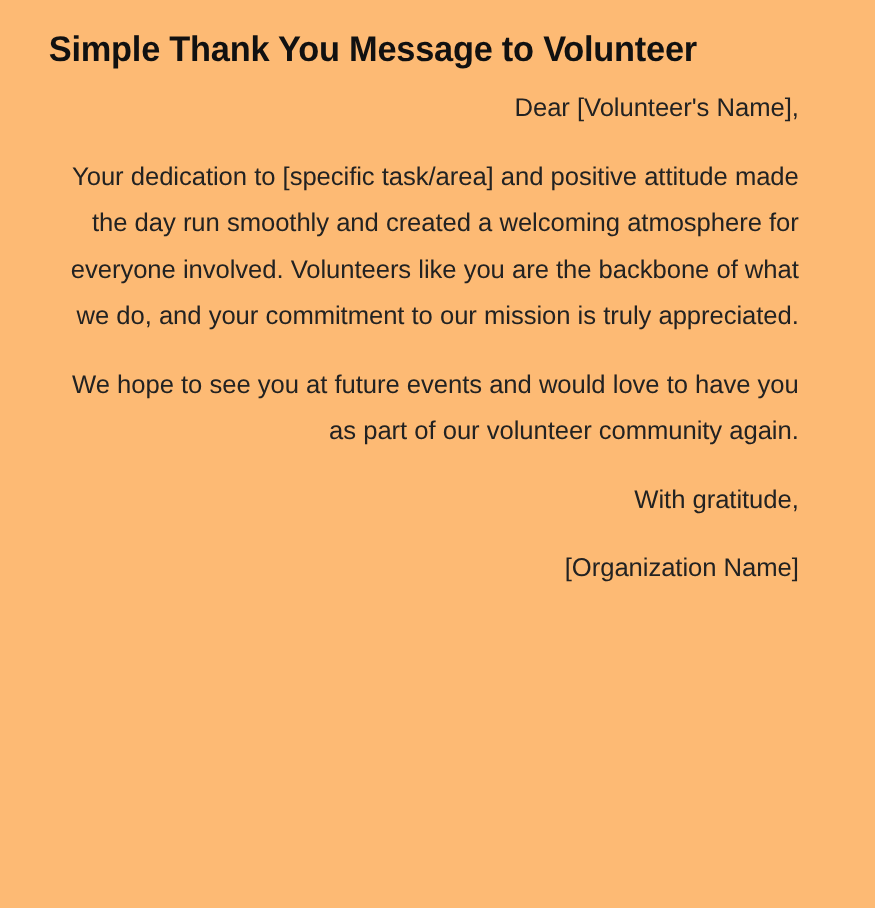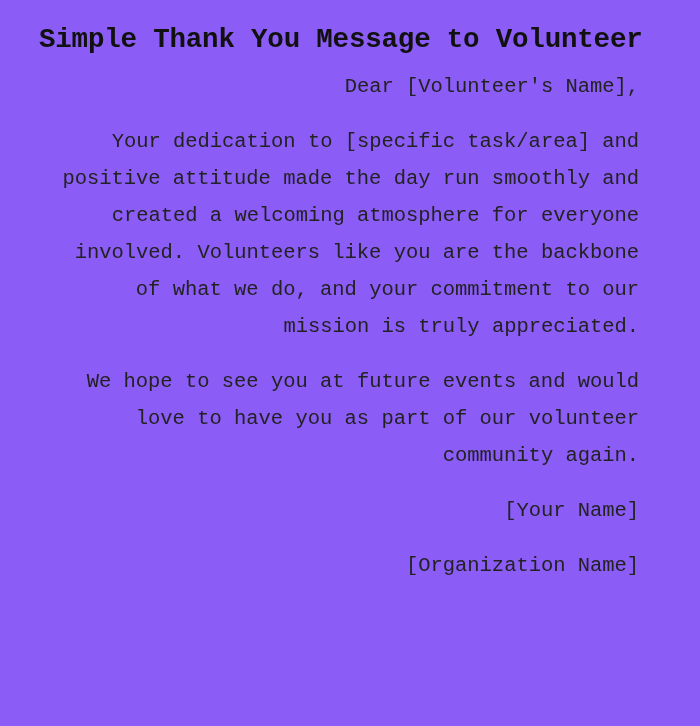--- a/index.html
+++ b/index.html
@@ -12,23 +12,22 @@
     background: #ffffff;
     font-family: "Liberation Sans", "DejaVu Sans", sans-serif;
     -webkit-font-smoothing: antialiased;
     overflow: hidden;
   }
 
   .page {
     box-sizing: border-box;
     width: 700px;
     height: 726px;
-    background: #8b5cf6;
+    background: #fdba74;
     padding: 22px 64px 0 39px;
-    font-family: Liberation Mono, monospace;
   }
 
   .doc-title {
     margin: 0;
     padding: 0;
     font-size: 28.5px;
     line-height: 36px;
     font-weight: 700;
     letter-spacing: -0.2px;
     color: #111111;
@@ -63,17 +62,17 @@
 <body>
 
 <div class="page">
 
   <h1 class="doc-title">Simple Thank You Message to Volunteer</h1>
 
   <div class="body-block">
     <p class="para">Dear [Volunteer's Name],</p>
     <p class="para">Your dedication to [specific task/area] and positive attitude made the day run smoothly and created a welcoming atmosphere for everyone involved. Volunteers like you are the backbone of what we do, and your commitment to our mission is truly appreciated.</p>
     <p class="para">We hope to see you at future events and would love to have you as part of our volunteer community again.</p>
-    <p class="para">[Your Name]</p>
+    <p class="para">With gratitude,</p>
     <p class="para">[Organization Name]</p>
   </div>
 
 </div>
 
 </body></html>

